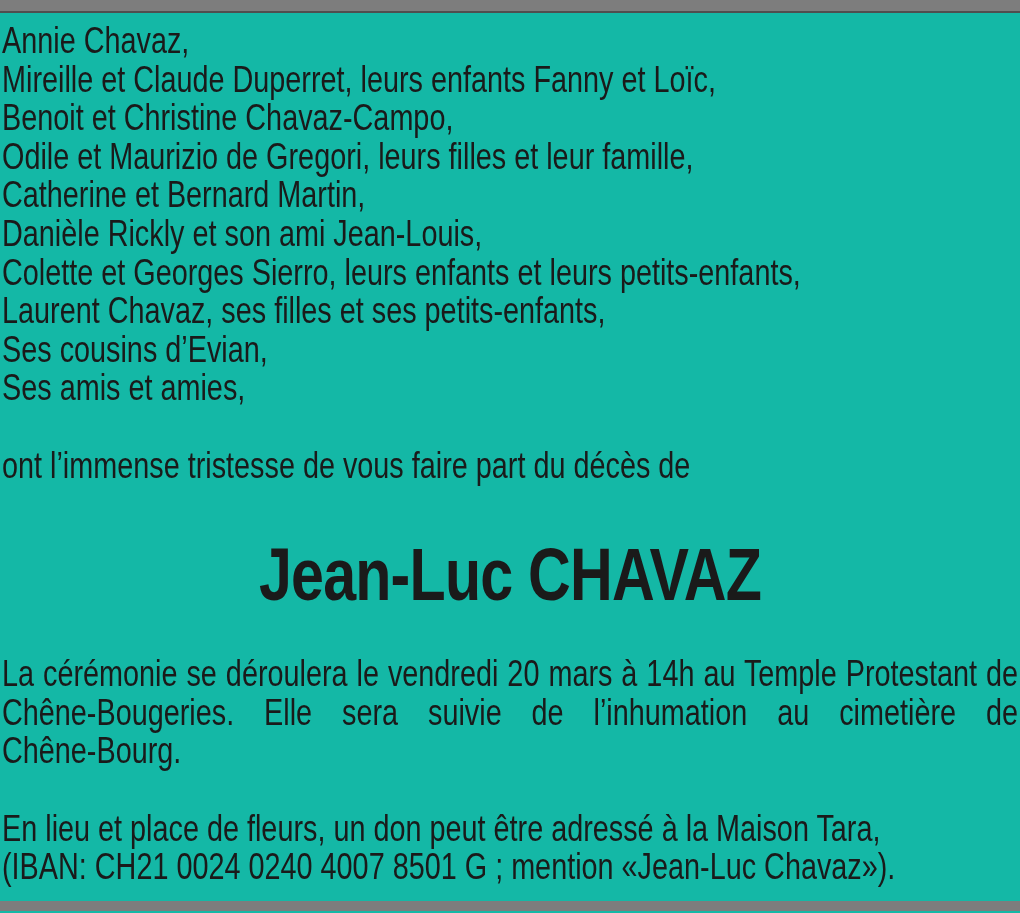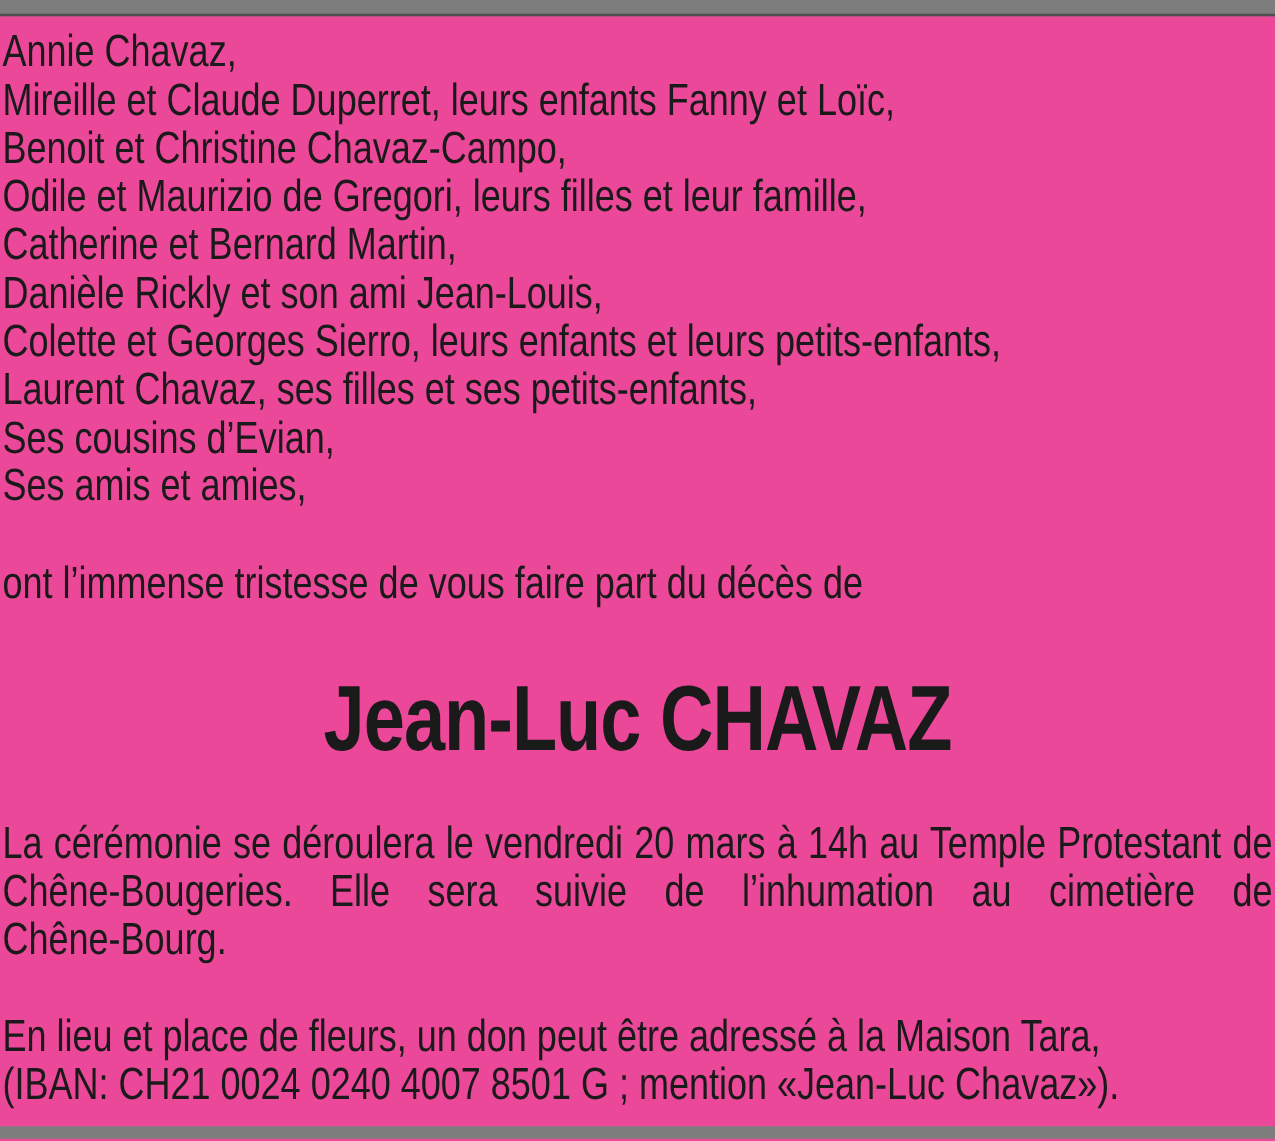--- a/index.html
+++ b/index.html
@@ -4,21 +4,21 @@
 <style>
   html, body {
     margin: 0;
     padding: 0;
     background: #ffffff;
   }
   .page {
     position: relative;
     width: 1020px;
     height: 913px;
-    background: #ec4899;
+    background: #14b8a6;
     overflow: hidden;
     font-family: "Liberation Sans", sans-serif;
     color: #1a1a1a;
   }
   .bar-top {
     position: absolute;
     top: 0; left: 0; right: 0;
     height: 11px;
     background: #7d7d7d;
     border-bottom: 2px solid #4f4f4f;

